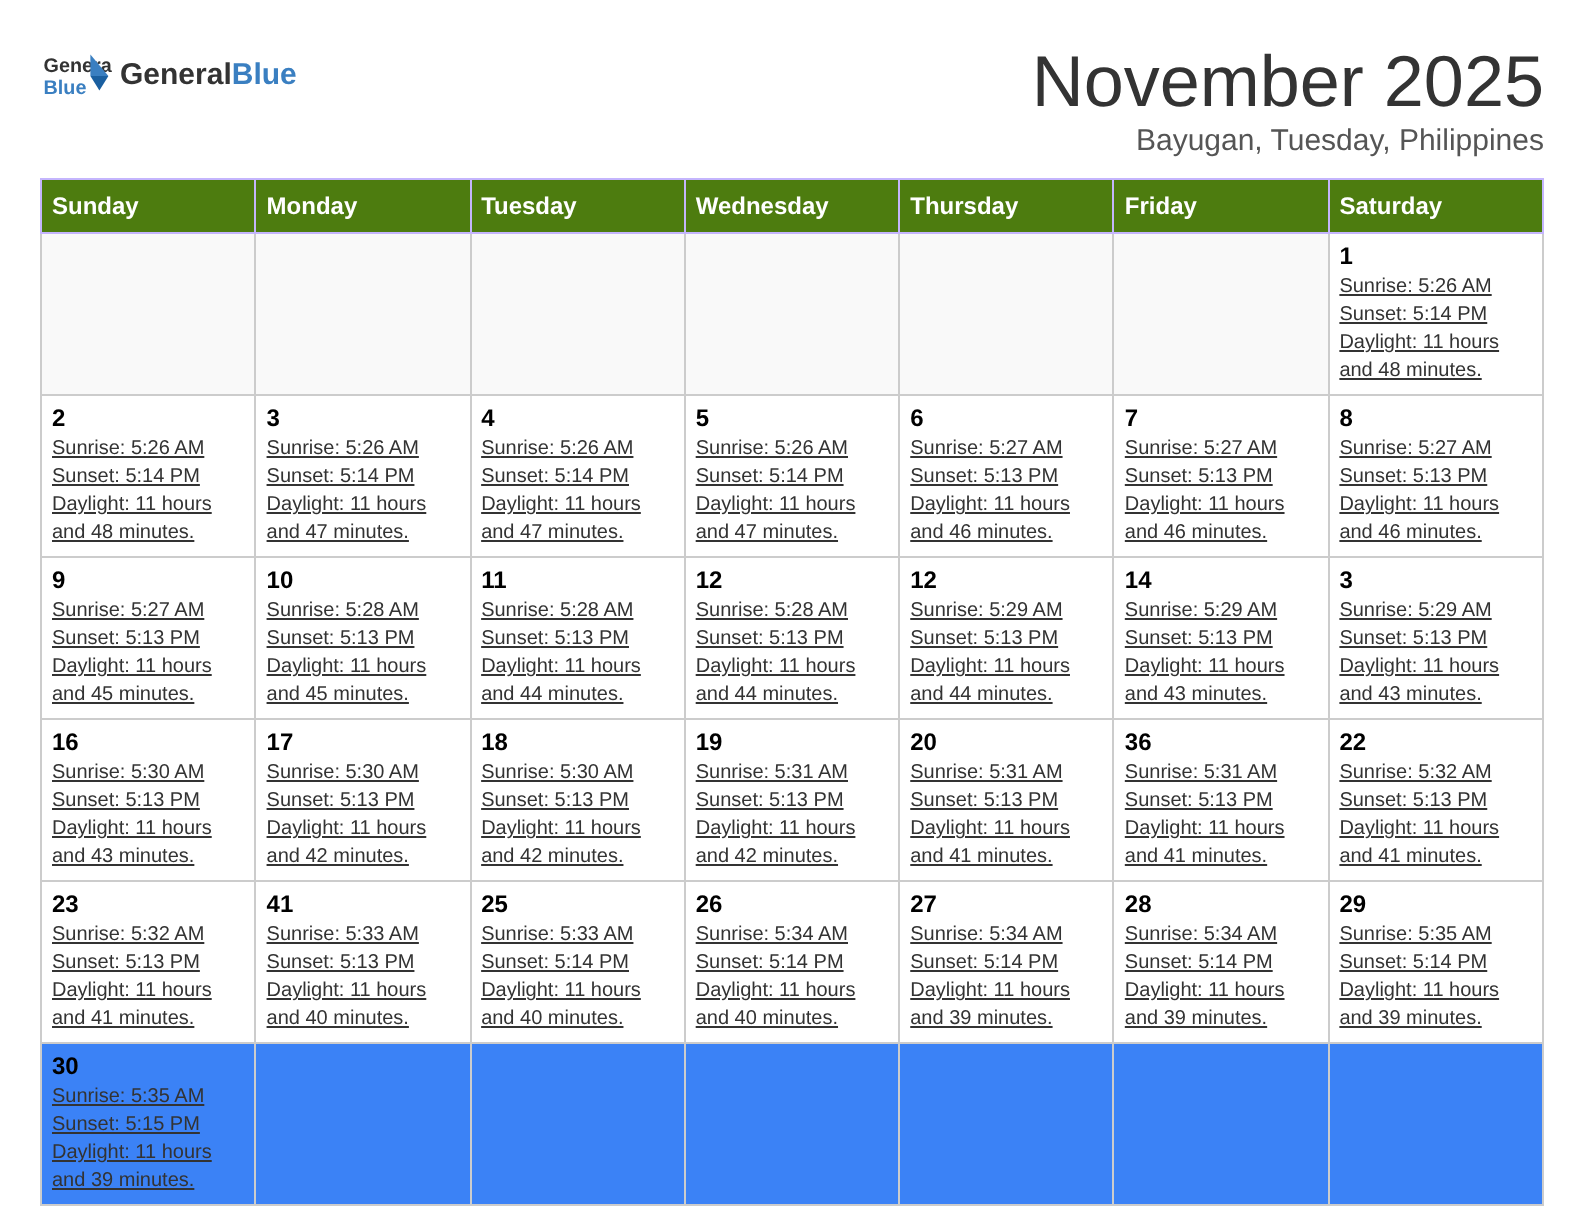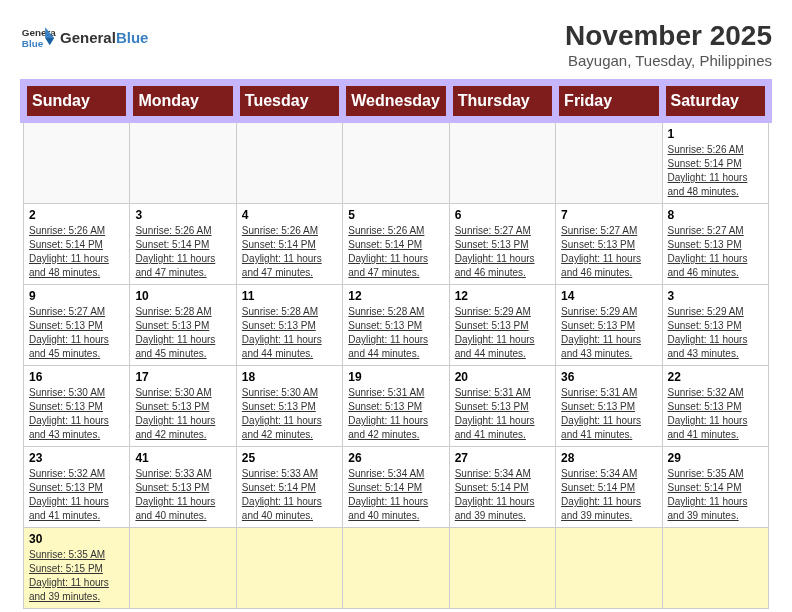--- a/index.html
+++ b/index.html
@@ -22,42 +22,42 @@
       gap: 4px;
     }
     .logo-icon {
       width: 36px;
       height: 36px;
     }
     .title-block {
       text-align: right;
     }
     .month-title {
-      font-size: 28px;
+      font-size: 36px;
       color: #333;
-      font-weight: bold;
+      font-weight: normal;
       text-align: center;
     }
     .location {
       font-size: 15px;
       color: #555;
     }
     table {
       width: 100%;
       border-collapse: collapse;
       font-size: 10.5px;
     }
     thead tr th {
-      background-color: #7f1d1d;
+      background-color: #4d7c0f;
       color: #fff;
       text-align: left;
       padding: 6px 5px;
-      font-size: 16px;
+      font-size: 12px;
       font-weight: bold;
-      border: 7px solid #c4b5fd;
+      border: 1px solid #c4b5fd;
     }
     tbody tr td {
       border: 1px solid #ccc;
       vertical-align: top;
       padding: 4px 5px;
       width: calc(100% / 7);
       min-height: 70px;
       height: 70px;
     }
     .day-number {
@@ -69,21 +69,21 @@
     .day-info {
       color: #333;
       font-size: 10px;
       line-height: 1.4;
       text-decoration: underline;
     }
     .empty-cell {
       background: #f9f9f9;
     }
     tbody tr:last-child td {
-      background: #fef9c3;
+      background: #3b82f6;
     }
   </style>
 </head>
 <body>
 
 <div class="header">
   <div class="logo">
     <svg class="logo-icon" viewBox="0 0 40 40" xmlns="http://www.w3.org/2000/svg">
       <text x="2" y="18" font-size="11" font-weight="bold" fill="#333">General</text>
       <text x="2" y="30" font-size="11" font-weight="bold" fill="#3a7fc1">Blue</text>

